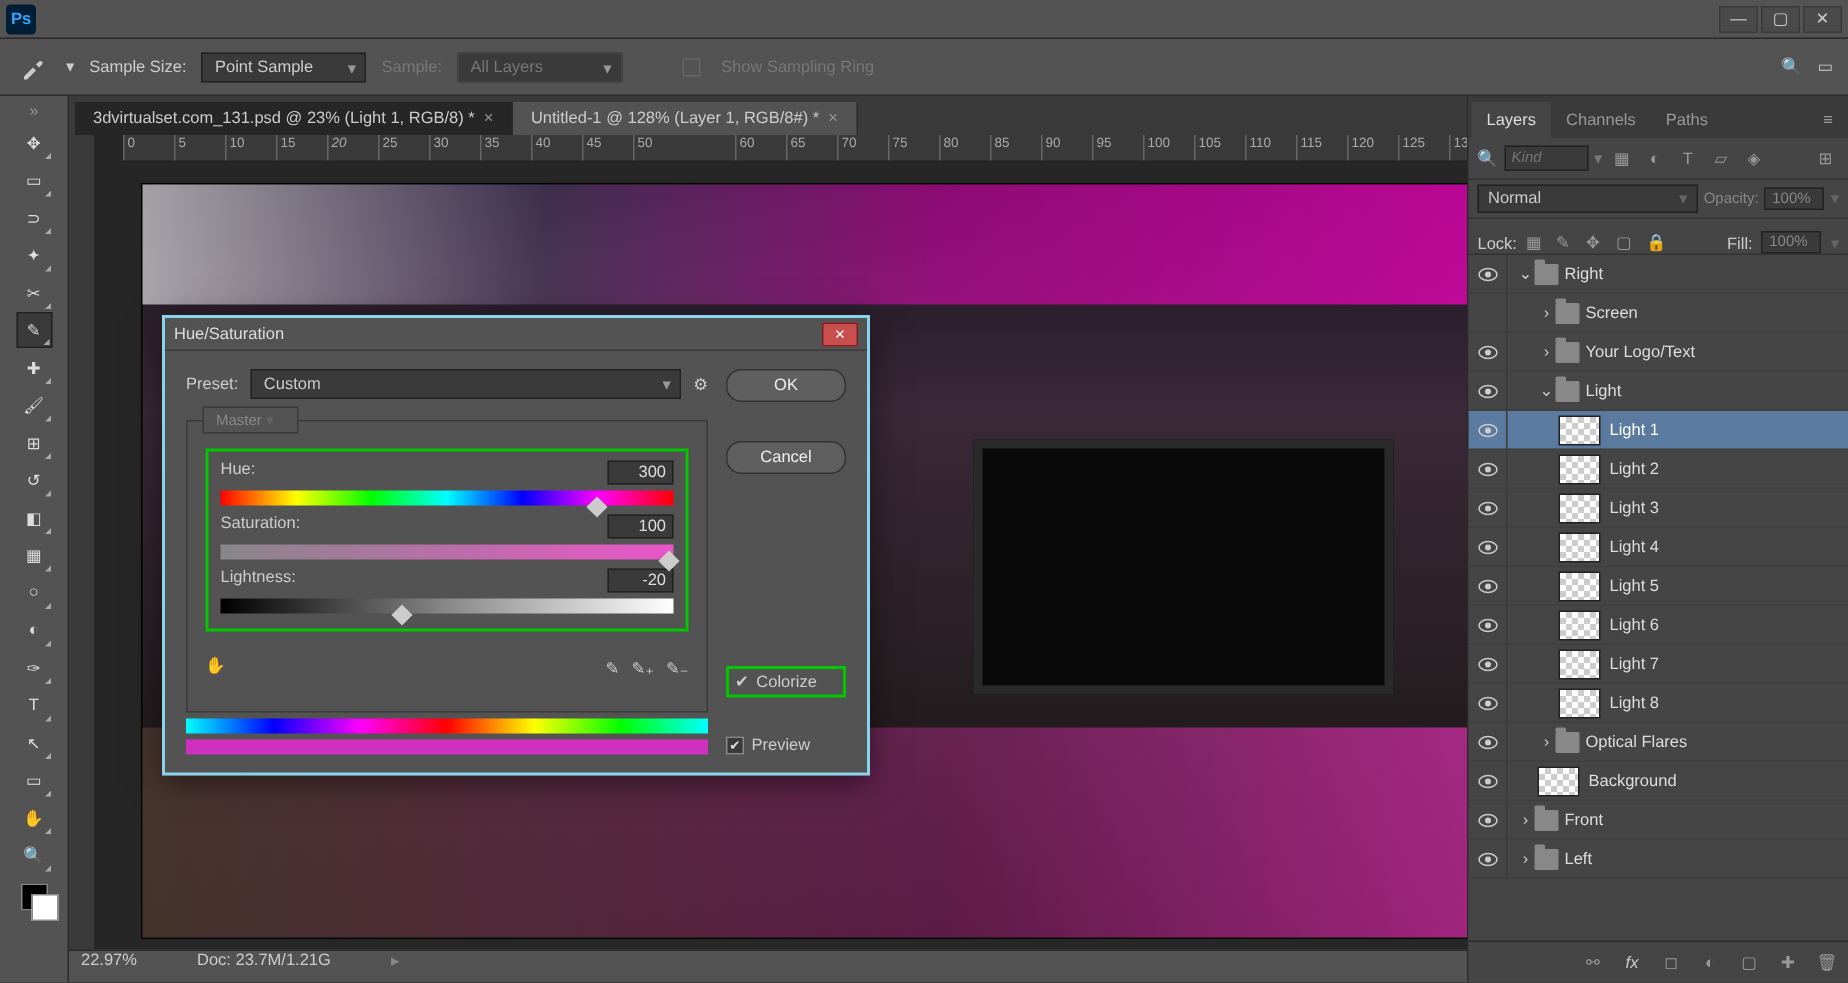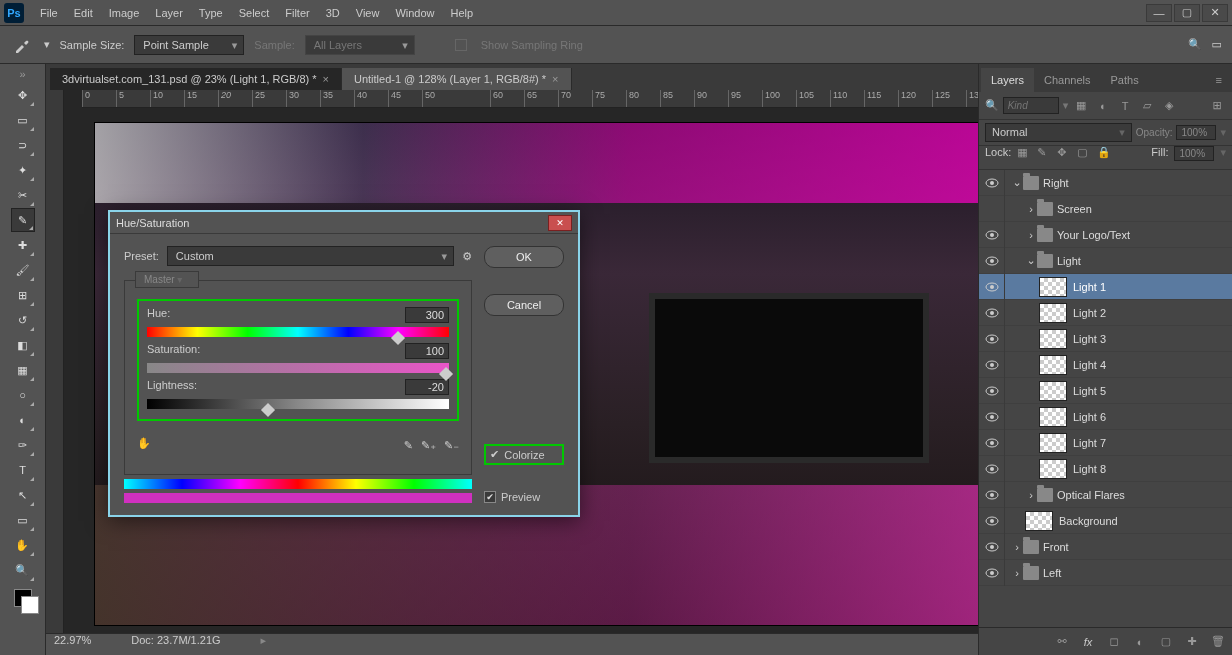--- a/index.html
+++ b/index.html
@@ -40,21 +40,21 @@
 .panel-tab{padding:6px 10px;cursor:pointer;color:#999}
 .panel-tab.active{background:#454545;color:#ddd}
 .panel-menu{margin-left:auto;padding:6px 10px;color:#999;cursor:pointer}
 .layer-filter{height:28px;display:flex;align-items:center;padding:0 6px;gap:4px;border-bottom:1px solid #333}
 .kind-search{background:#3a3a3a;border:1px solid #222;padding:2px 4px;color:#777;font-size:10px;width:56px;font-style:italic}
 .filter-icon{width:18px;height:18px;display:flex;align-items:center;justify-content:center;color:#999;cursor:pointer}
 .blend-row{height:26px;display:flex;align-items:center;padding:0 6px;gap:4px;border-bottom:1px solid #333}
 .blend-select{background:#3a3a3a;border:1px solid #222;padding:2px 6px;color:#888;flex:1;font-size:10px}
 .opacity-label{color:#888;font-size:10px}
 .opacity-val{background:#3a3a3a;border:1px solid #222;padding:1px 4px;color:#888;width:40px;font-size:10px}
-.lock-row{height:24px;display:flex;align-items:flex-start;padding:0 6px;gap:6px;border-bottom:1px solid #333;font-size:10px;color:#888}
+.lock-row{height:24px;display:flex;align-items:flex-end;padding:0 6px;gap:6px;border-bottom:1px solid #333;font-size:10px;color:#888}
 .lock-icon{width:14px;height:14px;color:#999;cursor:pointer}
 .layers-list{flex:1;overflow-y:auto;background:#454545}
 .layer-row{height:26px;display:flex;align-items:center;padding-right:4px;border-bottom:1px solid #3f3f3f;cursor:pointer}
 .layer-row.selected{background:#5a7aa0}
 .layer-row.selected .layer-name{color:#fff}
 .eye{width:26px;height:26px;display:flex;align-items:center;justify-content:center;border-right:1px solid #3a3a3a;cursor:pointer;color:#ccc}
 .layer-indent{display:inline-block}
 .toggle-arrow{width:12px;color:#ccc;cursor:pointer;text-align:center}
 .folder-icon{width:16px;height:14px;background:#888;border-radius:1px;margin-right:4px;position:relative}
 .folder-icon::before{content:"";position:absolute;top:-3px;left:0;width:7px;height:3px;background:#888;border-radius:1px 1px 0 0}
@@ -96,33 +96,20 @@
 .strip{height:10px;margin-top:4px}
 .strip.hue{background:linear-gradient(90deg,cyan,blue,magenta,red,yellow,lime,cyan)}
 .strip.mag{background:#d030c0}
 svg{pointer-events:none}
 </style>
 </head>
 <body>
 
 <div class="menubar">
   <div class="ps-logo">Ps</div>
-  <div id="menu-items" style="display: flex;">
-      <div class="menu-item">File</div>
-      <div class="menu-item">Edit</div>
-      <div class="menu-item">Image</div>
-      <div class="menu-item">Layer</div>
-      <div class="menu-item">Type</div>
-      <div class="menu-item">Select</div>
-      <div class="menu-item">Filter</div>
-      <div class="menu-item">3D</div>
-      <div class="menu-item">View</div>
-      <div class="menu-item">Window</div>
-      <div class="menu-item">Help</div>
-    </div>
   <div class="win-controls">
     <div class="win-btn">—</div>
     <div class="win-btn">▢</div>
     <div class="win-btn">✕</div>
   </div>
 </div>
 
 <div class="options-bar">
   <div class="eyedrop-icon">
     <svg width="18" height="18" viewBox="0 0 18 18">

